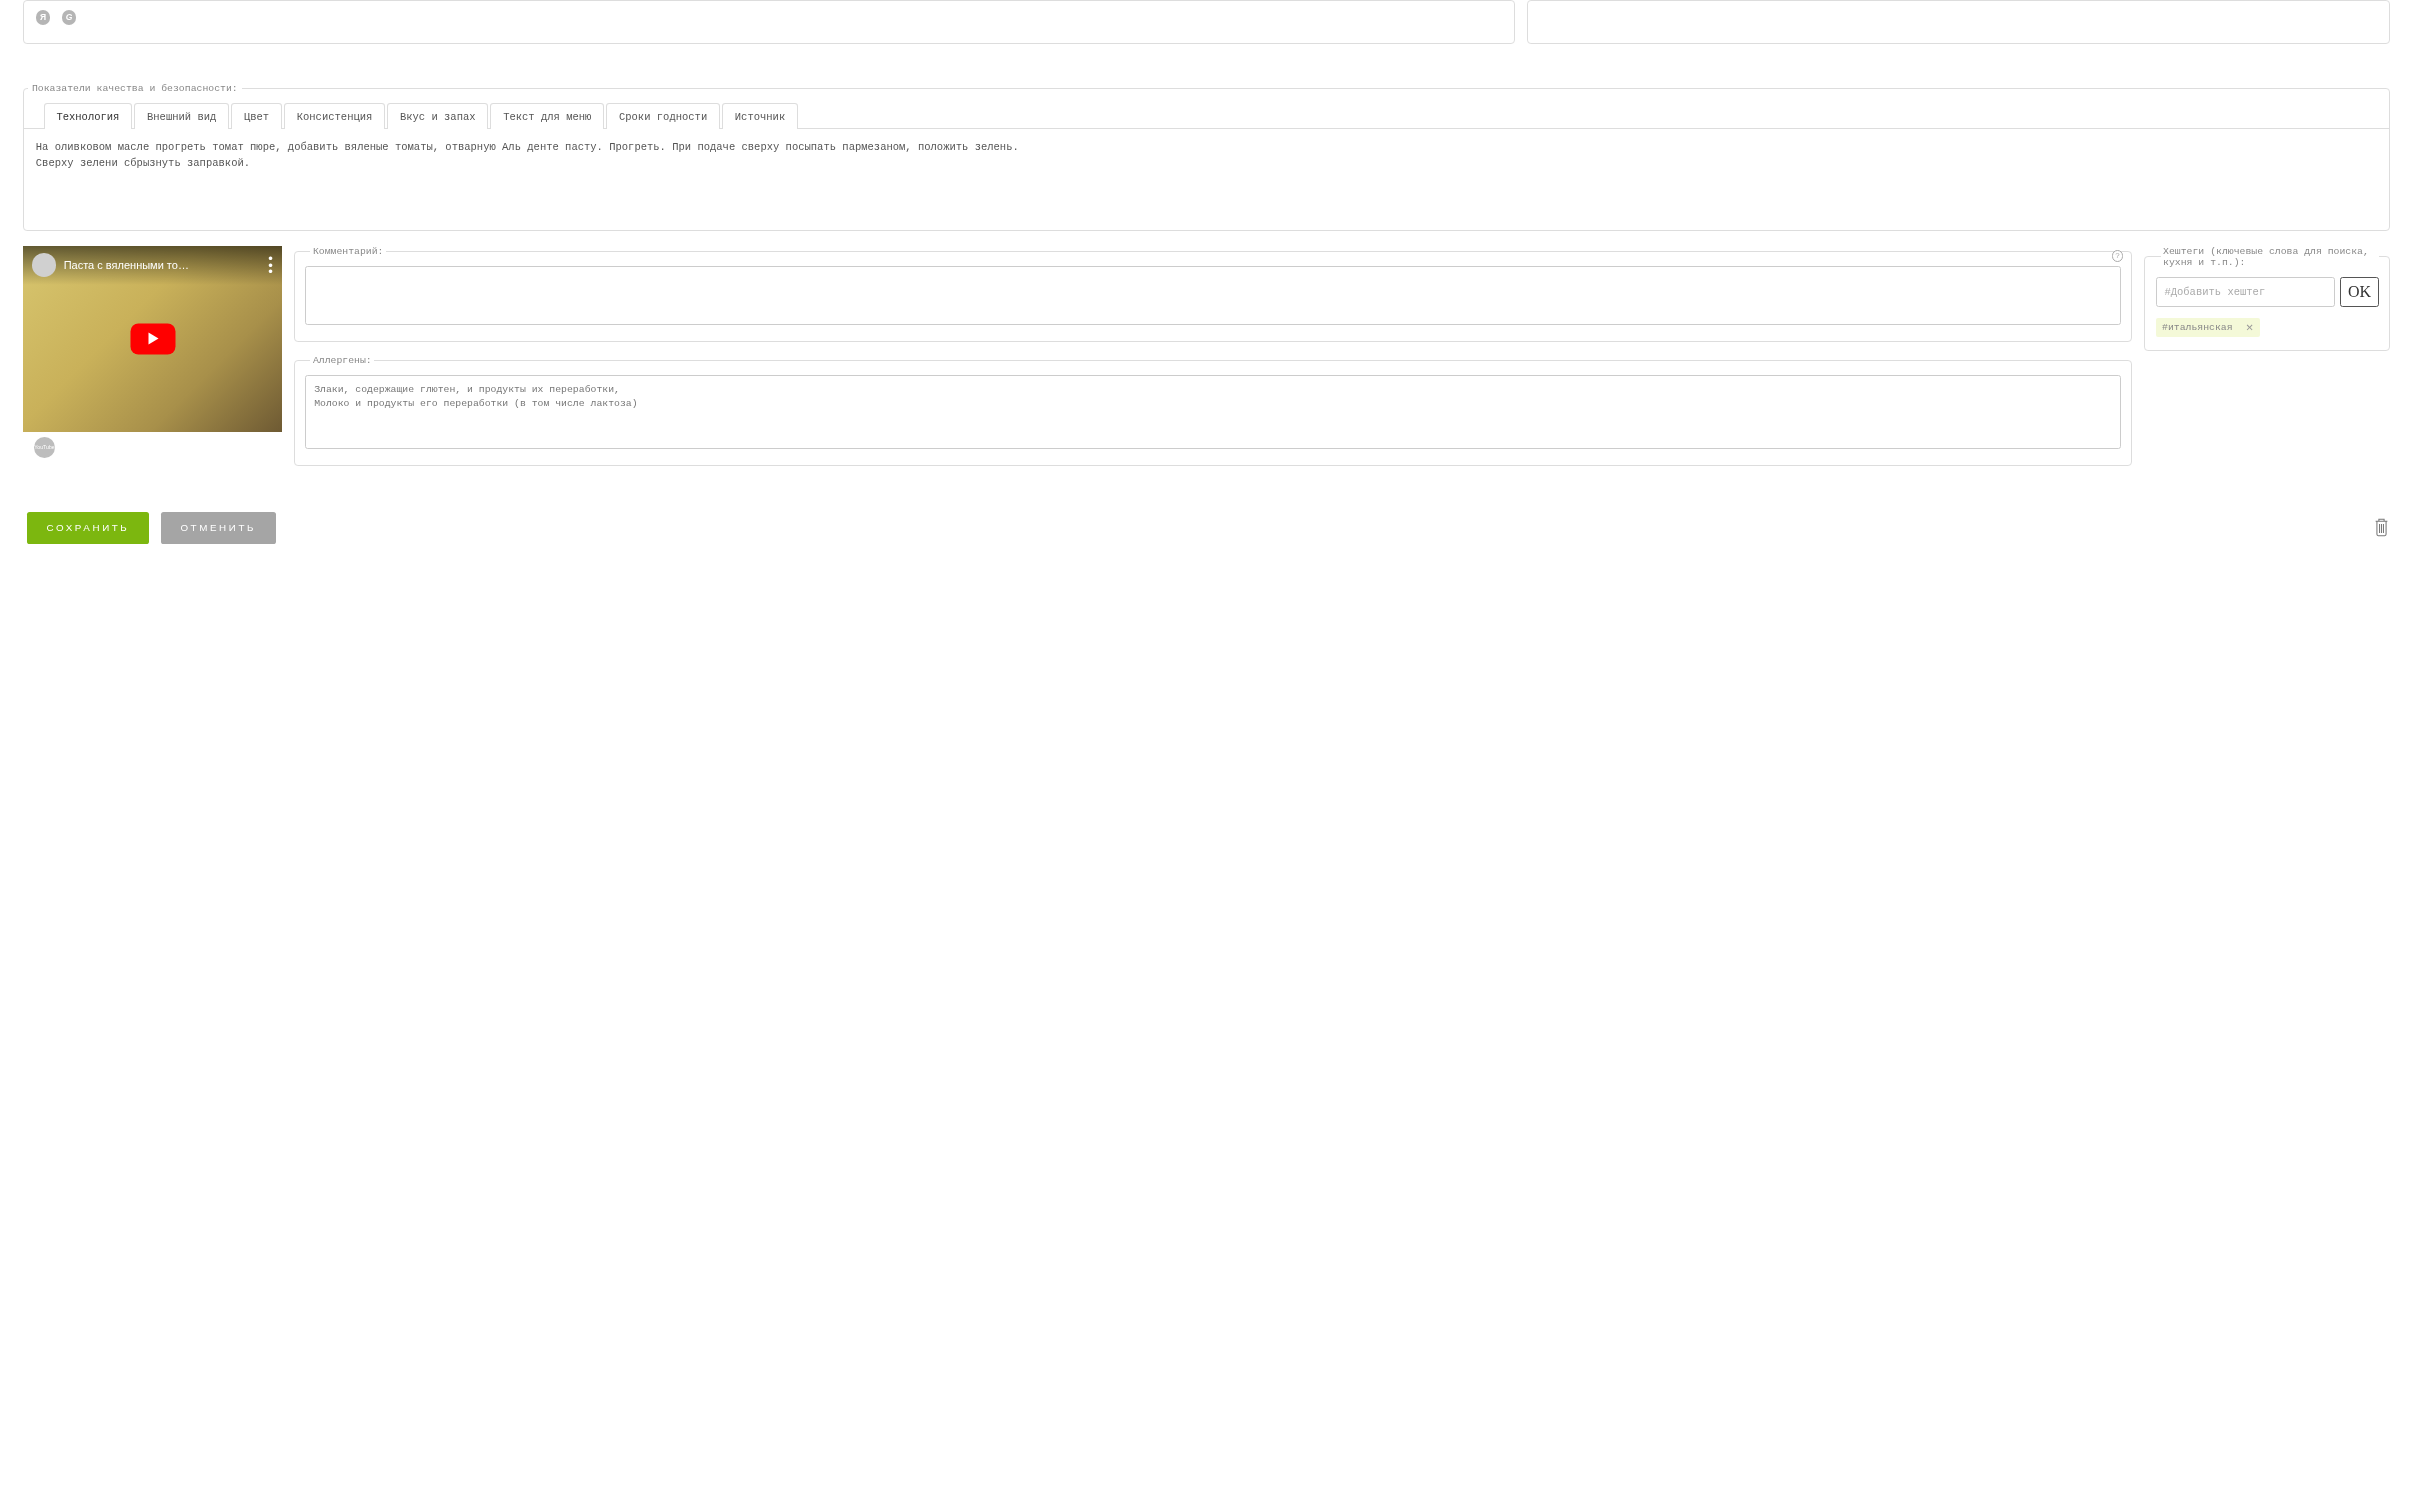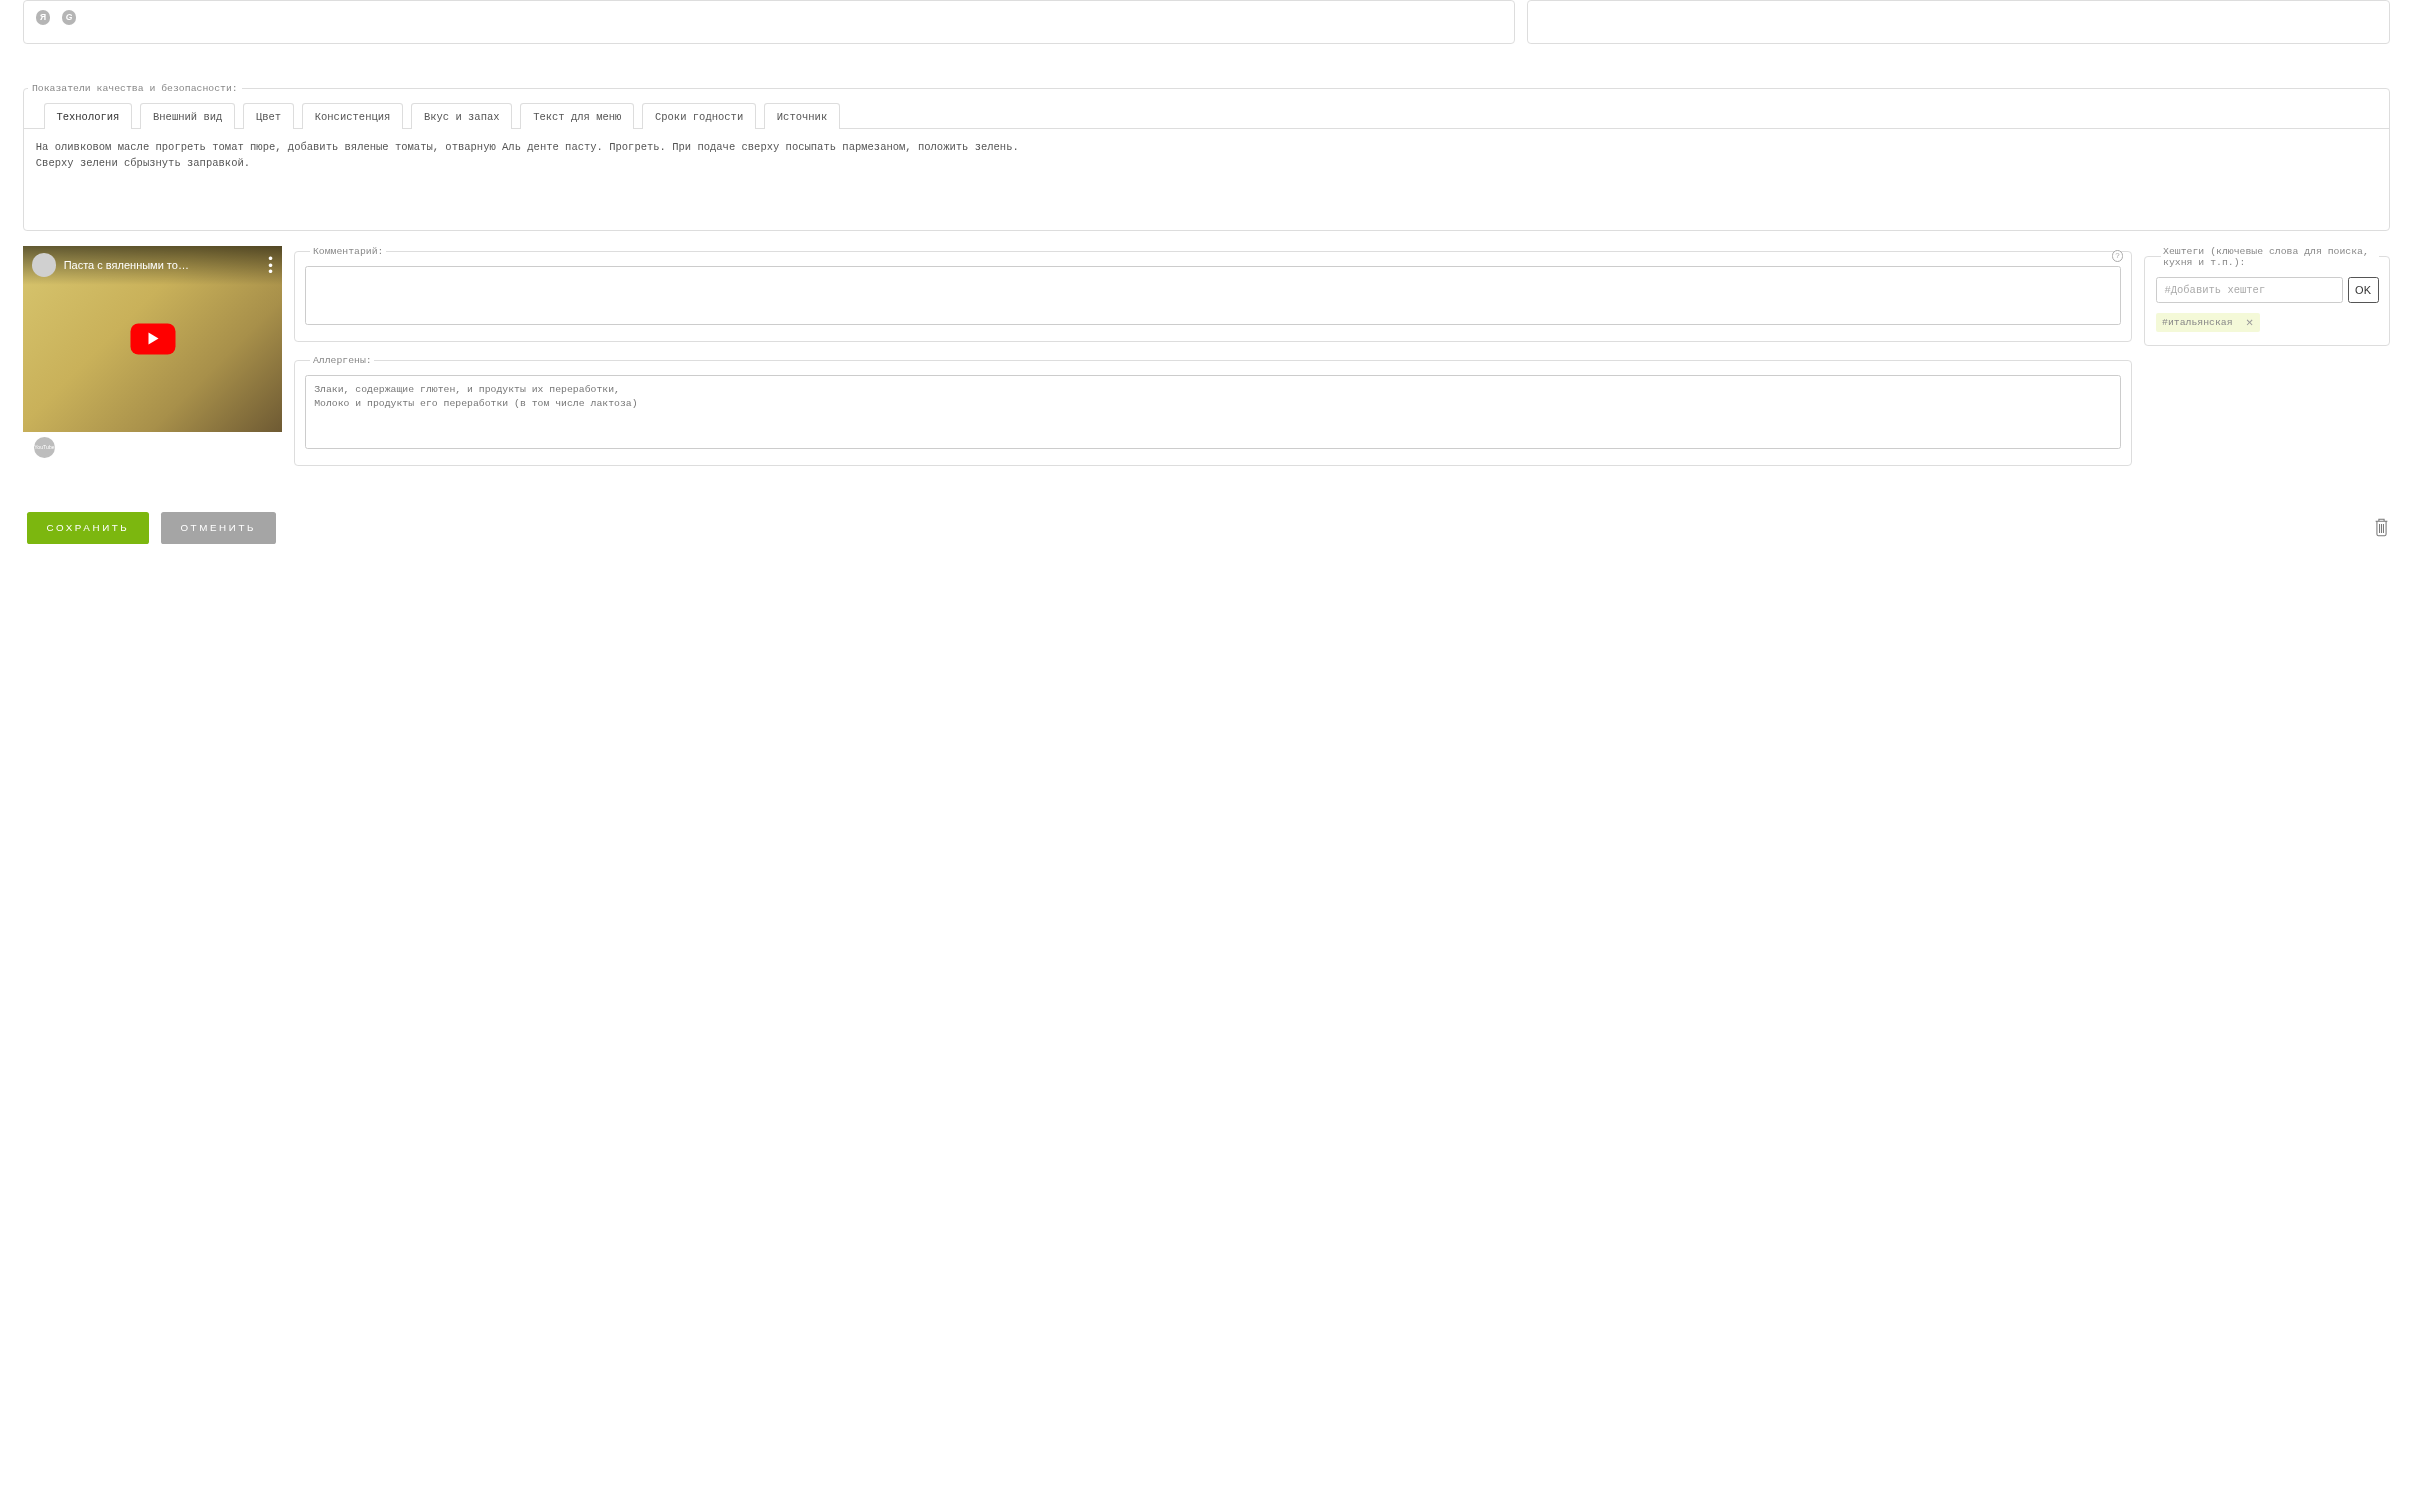--- a/index.html
+++ b/index.html
@@ -33,21 +33,21 @@
     position: relative;
   }
   fieldset.quality > legend {
     padding: 0 3.9px;
     margin-left: 4px;
     color: #888;
     font-size: 9.8px;
   }
   .tabs {
     display: flex;
-    gap: 8px;
+    gap: 2px;
     padding: 0 19.6px;
     margin-top: 9.2px;
     flex-wrap: wrap;
   }
   .tab {
     border: 0.7px solid #ddd;
     border-bottom: none;
     border-radius: 3.3px 3.3px 0 0;
     padding: 6.5px 11.8px;
     font-size: 10.5px;
@@ -161,22 +161,22 @@
     font-family: "Courier New", Courier, monospace;
     font-size: 10.5px;
     color: #555;
   }
   .hashtag-input::placeholder { color: #aaa; }
   .ok-btn {
     border: 1px solid #555;
     border-radius: 2.6px;
     background: #fff;
     padding: 5.2px 6.5px;
-    font-family: Liberation Sans, sans-serif;
-    font-size: 11px;
+    font-family: Liberation Serif, serif;
+    font-size: 16px;
     cursor: pointer;
     color: #333;
   }
   .tag-chip {
     display: inline-flex; align-items: center;
     background: #f4f9d8;
     color: #888;
     border-radius: 2px;
     padding: 3.9px 6.5px;
     font-size: 9.8px;

